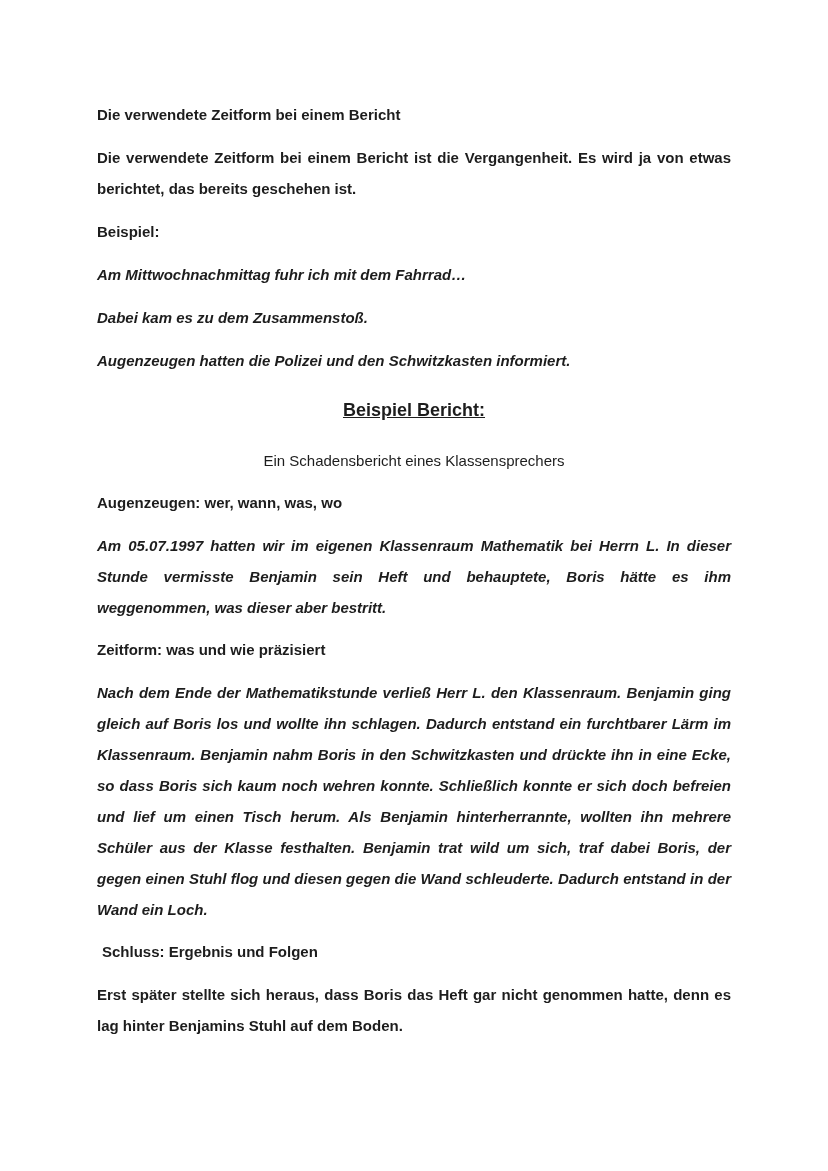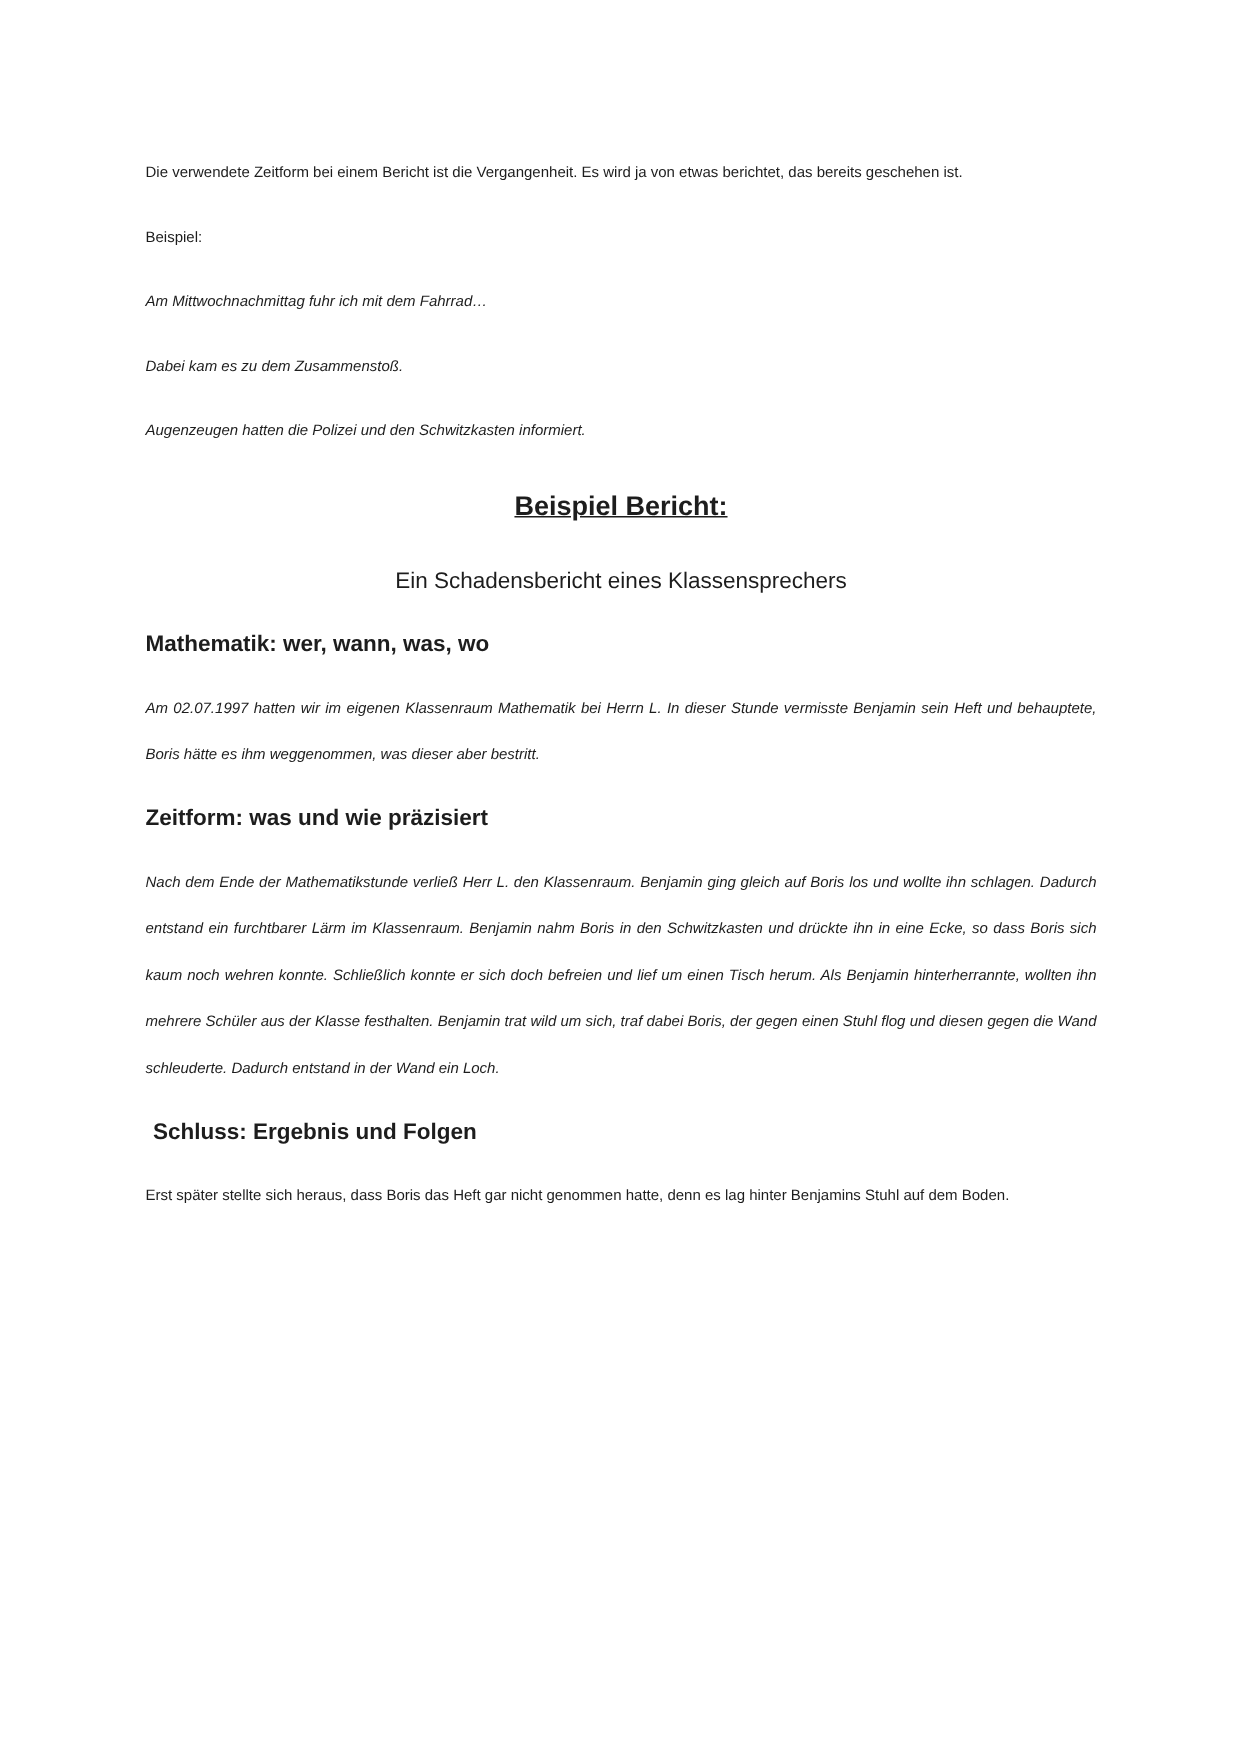--- a/index.html
+++ b/index.html
@@ -19,22 +19,22 @@
     color: #1d1d1d;
     overflow: hidden;
   }
   .h {
     font-size: 15px;
     font-weight: bold;
     line-height: 30px;
     margin: 0 0 12px 0;
   }
   .body {
-    font-size: 10px;
-    font-weight: normal;
+    font-size: 15px;
+    font-weight: bold;
     line-height: 31px;
     margin: 0 0 12px 0;
   }
   .just {
     text-align: justify;
     text-justify: inter-word;
   }
   .it {
     font-style: italic;
   }
@@ -55,38 +55,39 @@
   }
   .indent {
     padding-left: 5px;
   }
 </style>
 </head>
 <body>
 
 <div class="page">
 
+  <h2 class="h">Die verwendete Zeitform bei einem Bericht</h2>
 
   <p class="body just">Die verwendete Zeitform bei einem Bericht ist die Vergangenheit. Es wird ja von etwas berichtet, das bereits geschehen ist.</p>
 
   <p class="body">Beispiel:</p>
 
   <p class="body it">Am Mittwochnachmittag fuhr ich mit dem Fahrrad…</p>
 
   <p class="body it">Dabei kam es zu dem Zusammenstoß.</p>
 
   <p class="body it">Augenzeugen hatten die Polizei und den Schwitzkasten informiert.</p>
 
   <h1 class="report-title">Beispiel Bericht:</h1>
 
   <p class="report-subtitle">Ein Schadensbericht eines Klassensprechers</p>
 
-  <h2 class="h">Mathematik: wer, wann, was, wo</h2>
+  <h2 class="h">Augenzeugen: wer, wann, was, wo</h2>
 
-  <p class="body it just">Am 02.07.1997 hatten wir im eigenen Klassenraum Mathematik bei Herrn L. In dieser Stunde vermisste Benjamin sein Heft und behauptete, Boris hätte es ihm weggenommen, was dieser aber bestritt.</p>
+  <p class="body it just">Am 05.07.1997 hatten wir im eigenen Klassenraum Mathematik bei Herrn L. In dieser Stunde vermisste Benjamin sein Heft und behauptete, Boris hätte es ihm weggenommen, was dieser aber bestritt.</p>
 
   <h2 class="h">Zeitform: was und wie präzisiert</h2>
 
   <p class="body it just">Nach dem Ende der Mathematikstunde verließ Herr L. den Klassenraum. Benjamin ging gleich auf Boris los und wollte ihn schlagen. Dadurch entstand ein furchtbarer Lärm im Klassenraum. Benjamin nahm Boris in den Schwitzkasten und drückte ihn in eine Ecke, so dass Boris sich kaum noch wehren konnte. Schließlich konnte er sich doch befreien und lief um einen Tisch herum. Als Benjamin hinterherrannte, wollten ihn mehrere Schüler aus der Klasse festhalten. Benjamin trat wild um sich, traf dabei Boris, der gegen einen Stuhl flog und diesen gegen die Wand schleuderte. Dadurch entstand in der Wand ein Loch.</p>
 
   <h2 class="h indent">Schluss: Ergebnis und Folgen</h2>
 
   <p class="body just">Erst später stellte sich heraus, dass Boris das Heft gar nicht genommen hatte, denn es lag hinter Benjamins Stuhl auf dem Boden.</p>
 
 </div>

